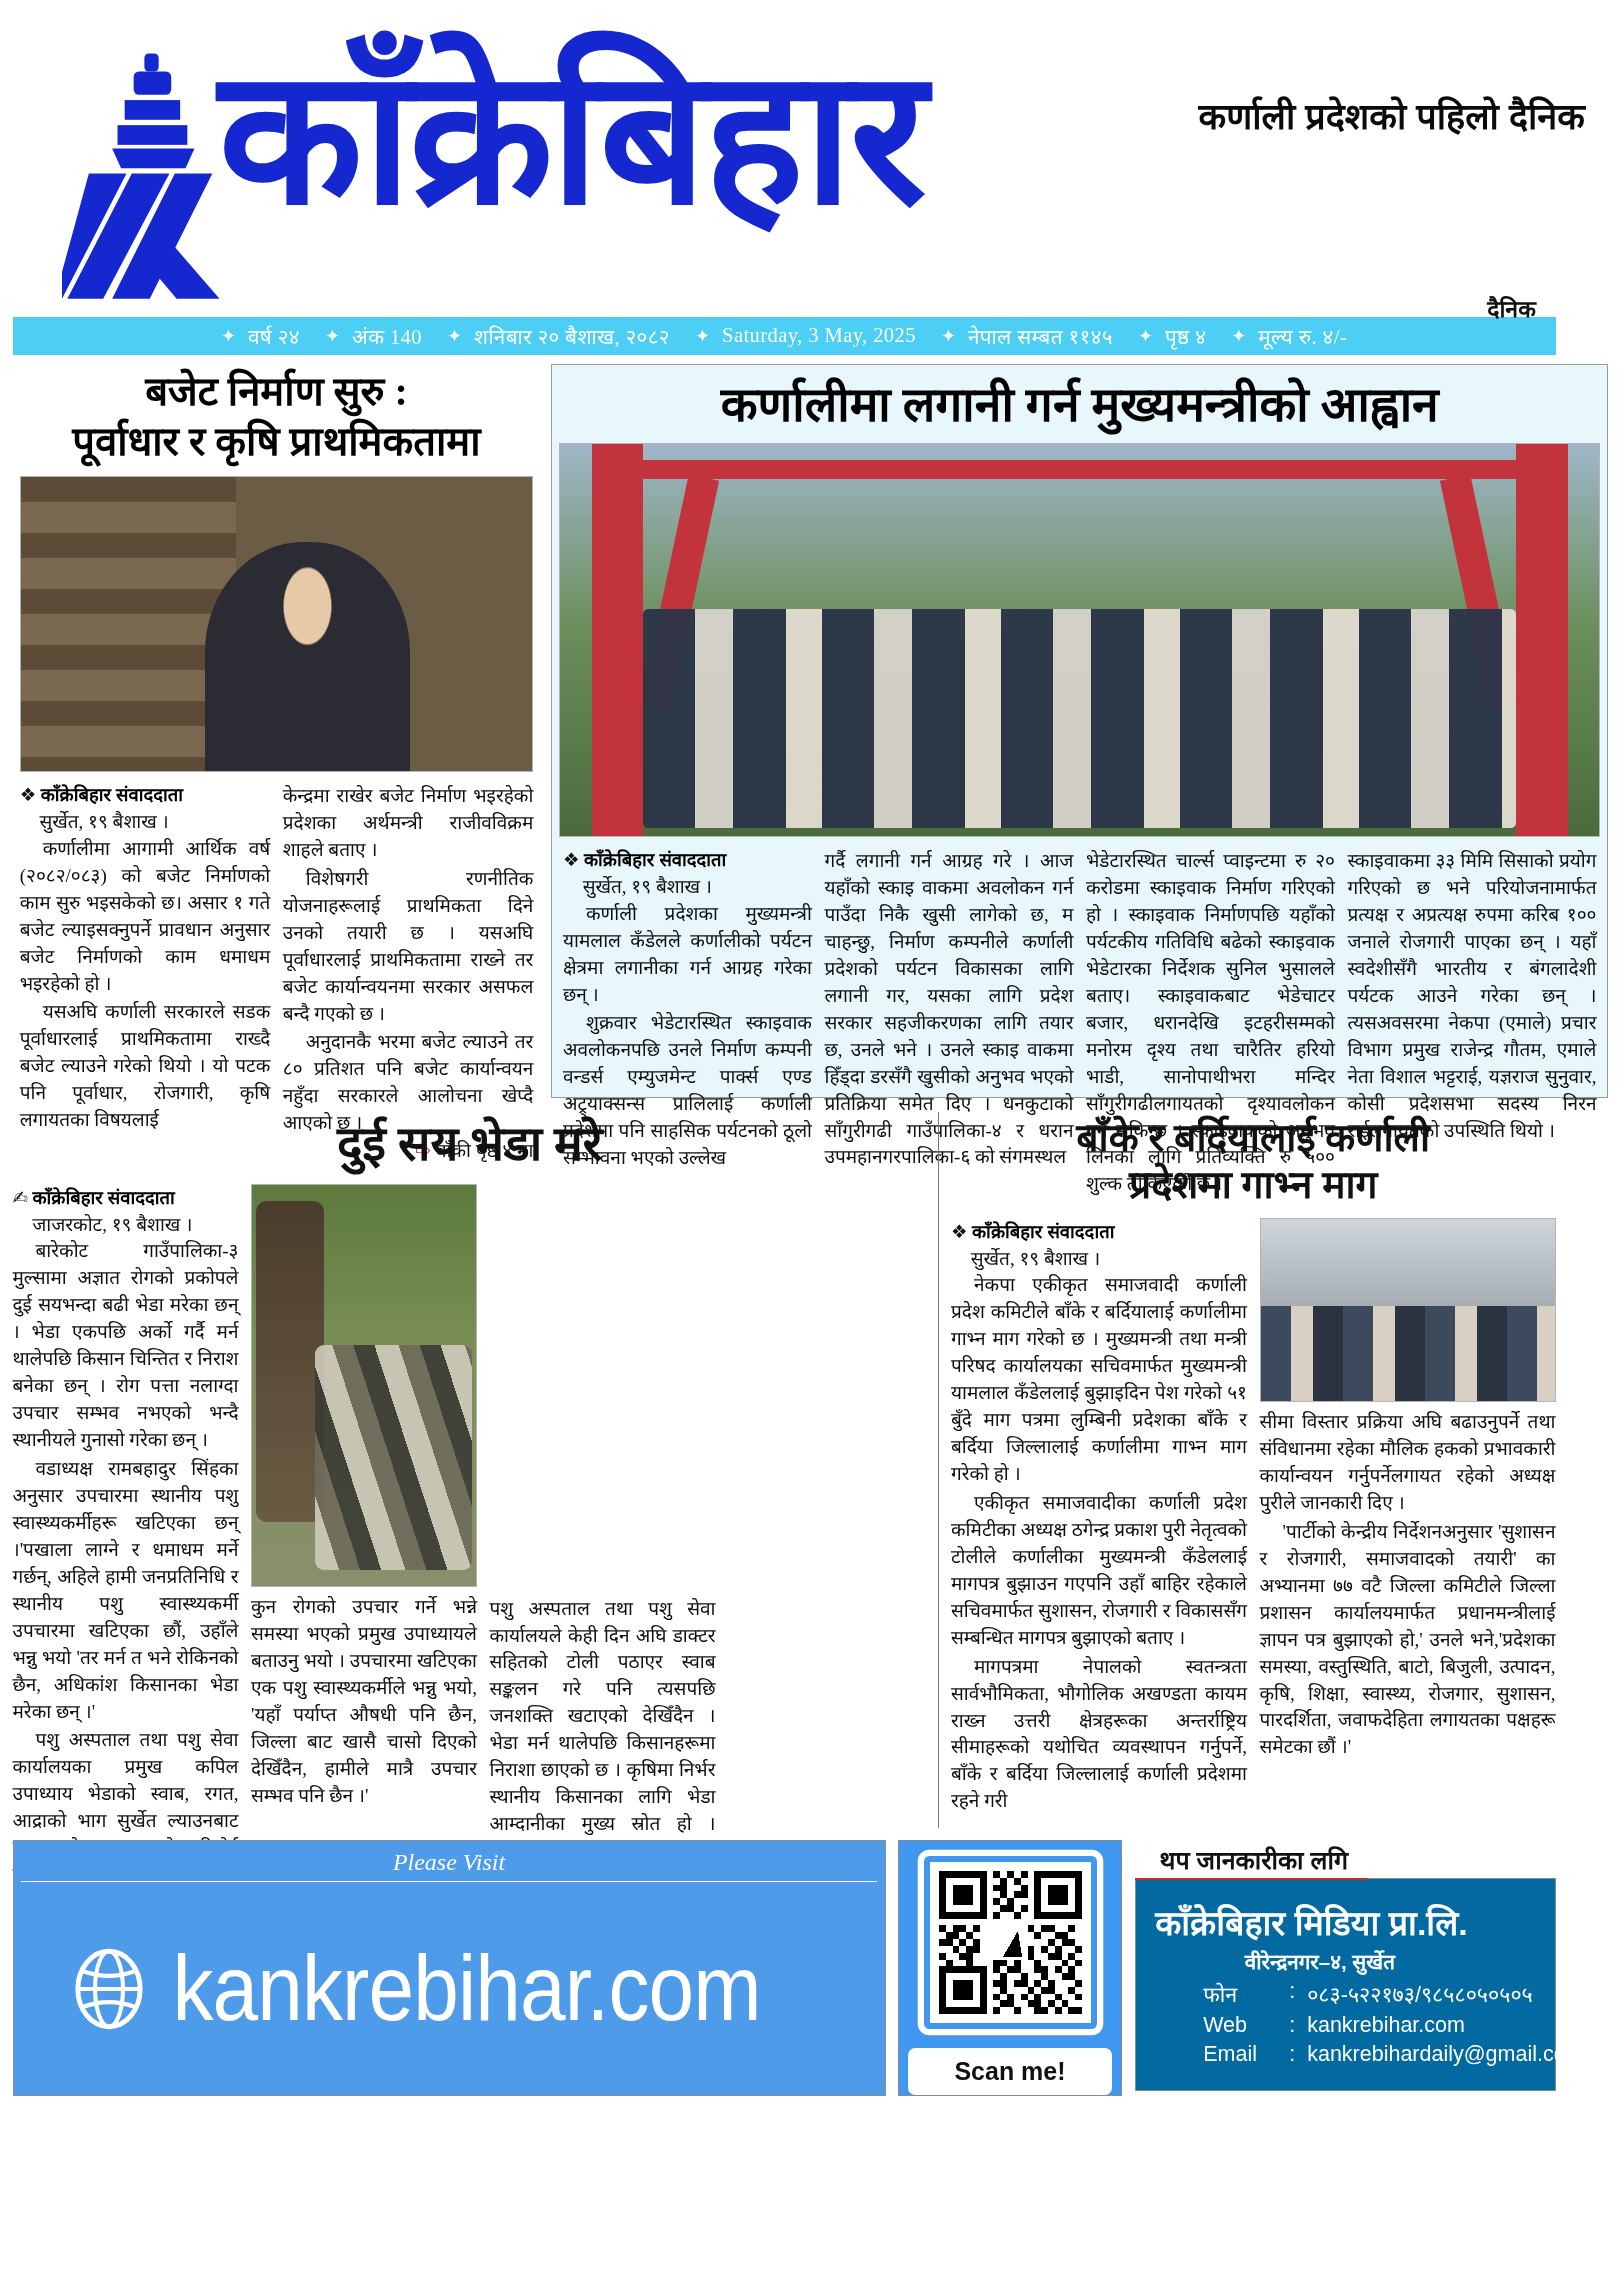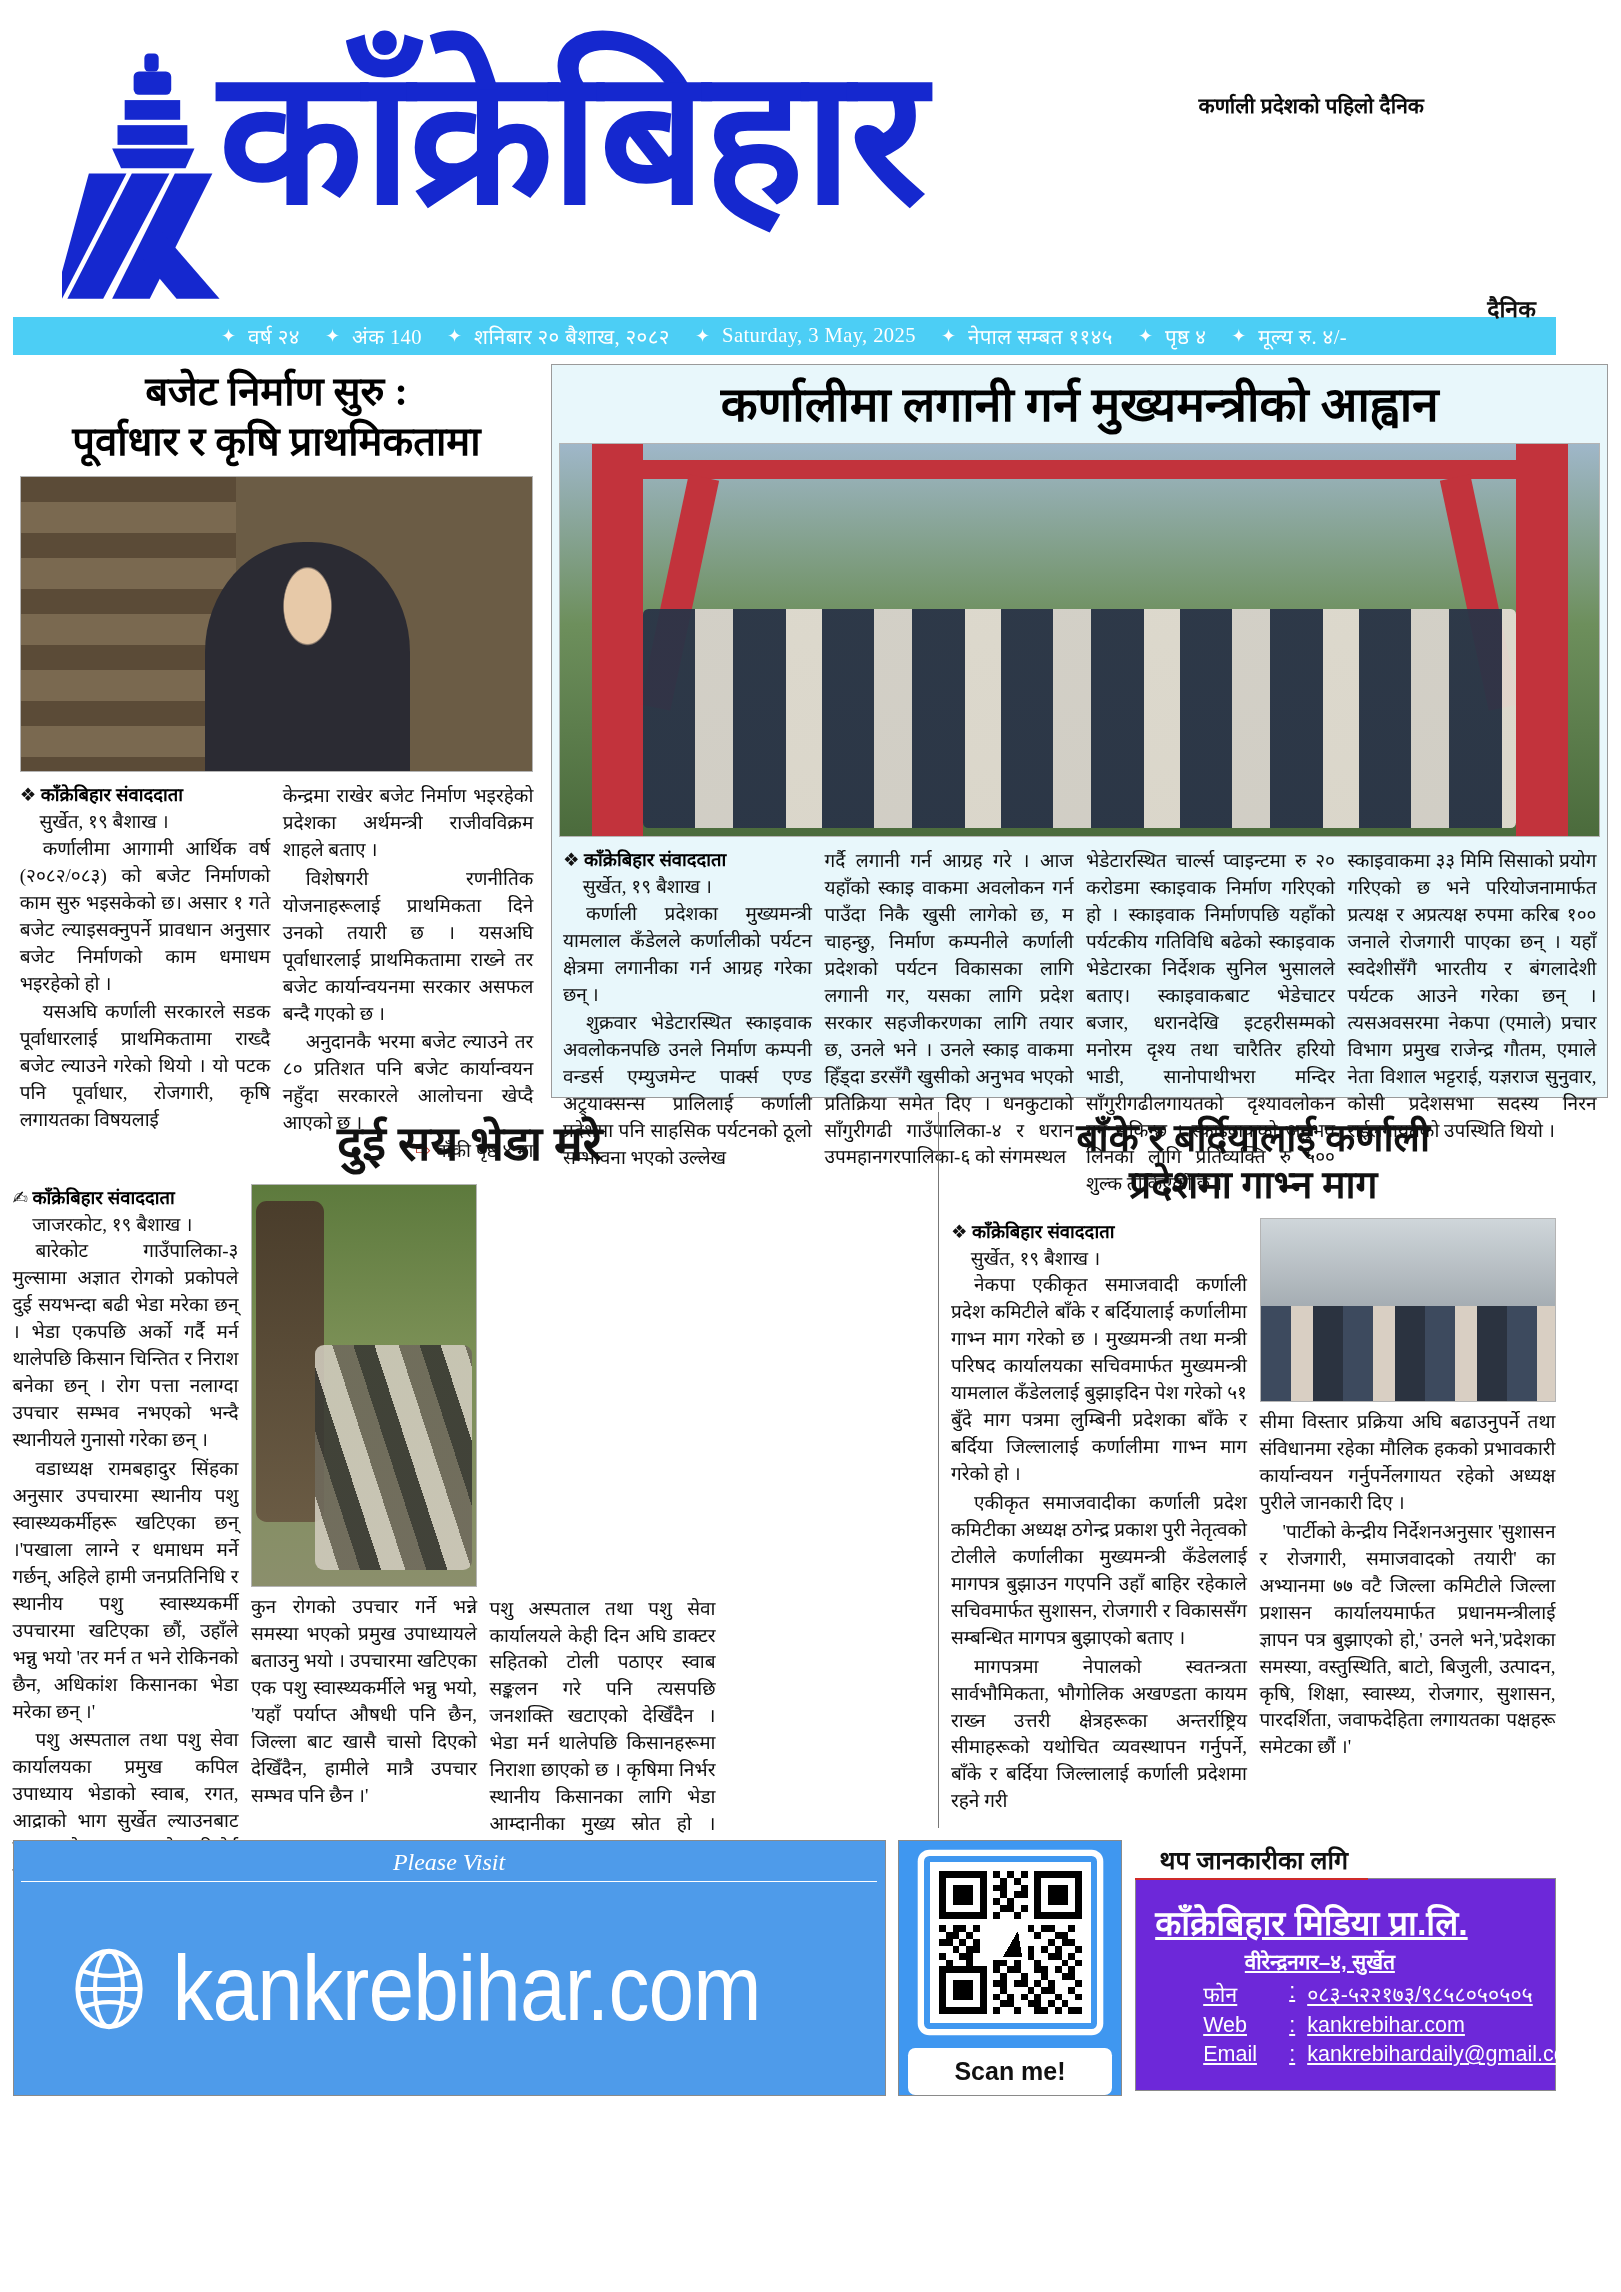--- a/index.html
+++ b/index.html
@@ -19,21 +19,21 @@
   .logo-mark { position: absolute; left: 0px; top: 27px; width: 188px; height: 251px; }
   .logo-title {
     position: absolute; left: 157px; top: 21.5px;
     font-family: "Liberation Sans", "DejaVu Sans", sans-serif;
     font-size: 188px; font-weight: 700; color: #1528cf;
     letter-spacing: -2.7px; line-height: 1; white-space: nowrap;
   }
   .tagline {
     position: absolute; left: 1137px; top: 70px;
     font-family: "Liberation Sans", "DejaVu Sans", sans-serif;
-    font-size: 21px; font-weight: 700; color: #0b0b0b; white-space: nowrap;
+    font-size: 36px; font-weight: 700; color: #0b0b0b; white-space: nowrap;
   }
   .daily-word {
     position: absolute; right: 19.7px; top: 287px;
     font-family: "Liberation Sans","DejaVu Sans",sans-serif;
     font-size: 23px; font-weight: 700; color: #111;
   }
 
   
   .infobar {
     height: 38px; background: #4ccef5; color: #ffffff;
@@ -173,22 +173,22 @@
     font-family:"Liberation Sans","DejaVu Sans",sans-serif; font-weight:700; font-size: 25px; color:#111;
   }
 
   .ad-right { width: 421px; position: relative; }
   .tab-label {
     background:#ffffff; display:inline-block; padding: 1.8px 19.7px 1.8px 25px;
     font-family:"Liberation Sans","DejaVu Sans",sans-serif; font-weight:700; font-size: 25px;
     border-bottom: 2.7px solid #cf2a2a; position: relative; z-index: 3;
   }
   .ad-right-box {
-    background:#6d28d9; border:0.9px solid #8a8a8a; height: 213px; margin-top: -1.8px;
-    padding: 19.7px 16px 0 19.7px; color:#fff;text-decoration:underline;
+    background:#0369a1; border:0.9px solid #8a8a8a; height: 213px; margin-top: -1.8px;
+    padding: 19.7px 16px 0 19.7px; color:#fff;
   }
   .co-name { font-family:"Liberation Sans","DejaVu Sans",sans-serif; font-weight:700; font-size: 34px; }
   .co-addr { font-family:"Liberation Sans","DejaVu Sans",sans-serif; font-weight:700; font-size: 20.6px;
      text-align:center; padding-right: 54px; margin-top: 1.8px; }
   .contact-row { display:flex; font-family:"Liberation Sans","DejaVu Sans",sans-serif; font-size: 21.5px; margin-top: 4.5px; }
   .contact-row .k { width: 86px; flex:0 0 auto;margin-left:48px; }
   .contact-row .s { width: 18px; flex:0 0 auto; }
 </style>
 </head>
 <body>

